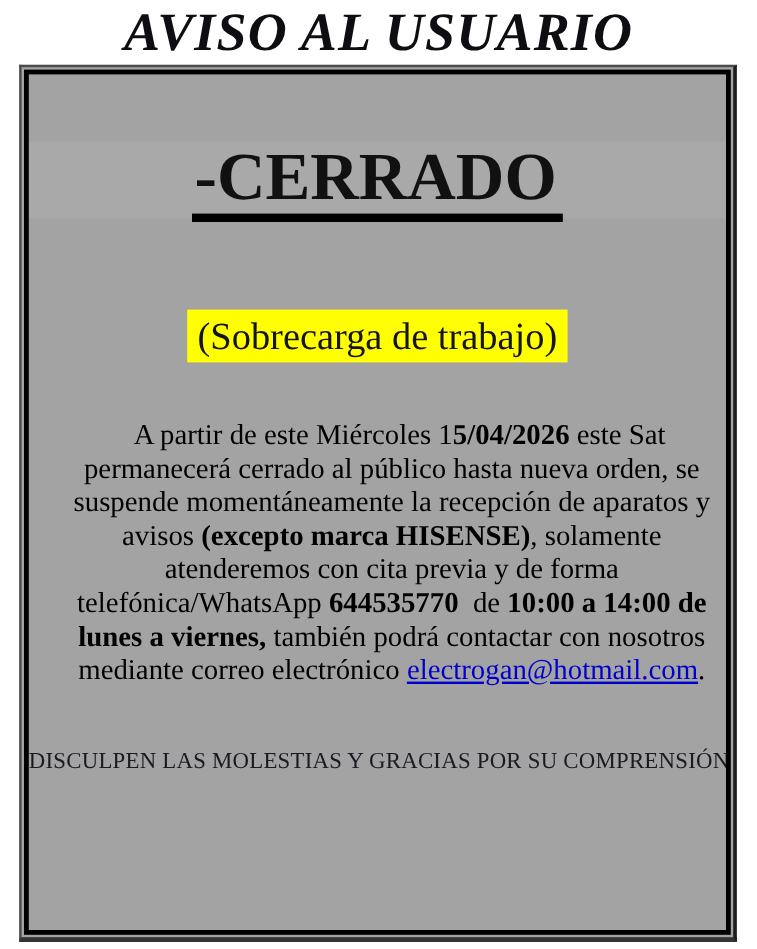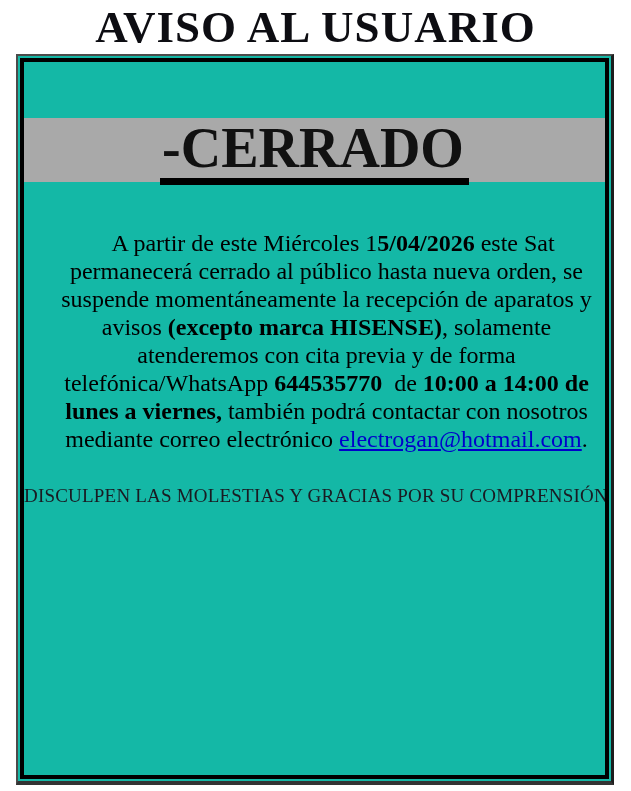--- a/index.html
+++ b/index.html
@@ -16,30 +16,31 @@
   }
   .page-title {
     margin: 0;
     padding-top: 3px;
     font-size: 45px;
     line-height: 48px;
     font-weight: bold;
     letter-spacing: 1px;
     text-align: center;
     color: #0d0d12;
+    font-style: italic;
   }
   .box-outer {
     box-sizing: border-box;
     margin: 3px 17px 0 16px;
     height: 731px;
     border-style: solid;
     border-width: 2px 3px 4px 2px;
     border-color: #4b4b4b #1d1d1d #333333 #4b4b4b;
     padding: 2px;
-    background: #14b8a6;
+    background: #a3a3a3;
   }
   .box-inner {
     box-sizing: border-box;
     height: 100%;
     border: 4px solid #000;
     overflow: hidden;
   }
   .gray-band {
     margin-top: 56px;
     height: 64px;
@@ -82,21 +83,21 @@
     margin-top: 13px;
   }
   .para b { font-weight: bold; }
   .nowrap { white-space: nowrap; }
   a.doc-link {
     color: var(--link_blue, #0000cc);
     text-decoration: underline;
     cursor: pointer;
   }
   .footer-line {
-    margin-top: 32px;
+    margin-top: 51px;
     text-align: center;
     font-size: 19px;
     line-height: 22px;
     white-space: nowrap;
     letter-spacing: 0.2px;
     color: #1a1a22;
   }
 </style>
 </head>
 <body>
@@ -104,20 +105,23 @@
 <div>
   <h1 class="page-title">AVISO AL USUARIO</h1>
 
   <div class="box-outer">
     <div class="box-inner">
 
       <div class="gray-band">
         <span class="banner-text">-CERRADO</span>
       </div>
 
+      <div class="reason-row">
+        <span class="reason-highlight">(Sobrecarga de trabajo)</span>
+      </div>
 
       <p class="para"><span>A partir de este Miércoles 1</span><b>5/04/2026</b><span> este Sat permanecerá cerrado al público hasta nueva orden, se suspende momentáneamente la recepción de aparatos y avisos </span><b>(excepto marca HISENSE)</b><span>, solamente atenderemos con cita previa y de forma </span><span class="nowrap">telefónica/WhatsApp</span><span> </span><b>644535770</b><span> &nbsp;de </span><b>10:00 a 14:00 de lunes a viernes,</b><span> también podrá contactar con nosotros mediante correo electrónico </span><a class="doc-link" href="#">electrogan@hotmail.com</a><span>.</span></p>
 
 
       <div class="footer-line">DISCULPEN LAS MOLESTIAS Y GRACIAS POR SU COMPRENSIÓN</div>
 
     </div>
   </div>
 </div>
 

